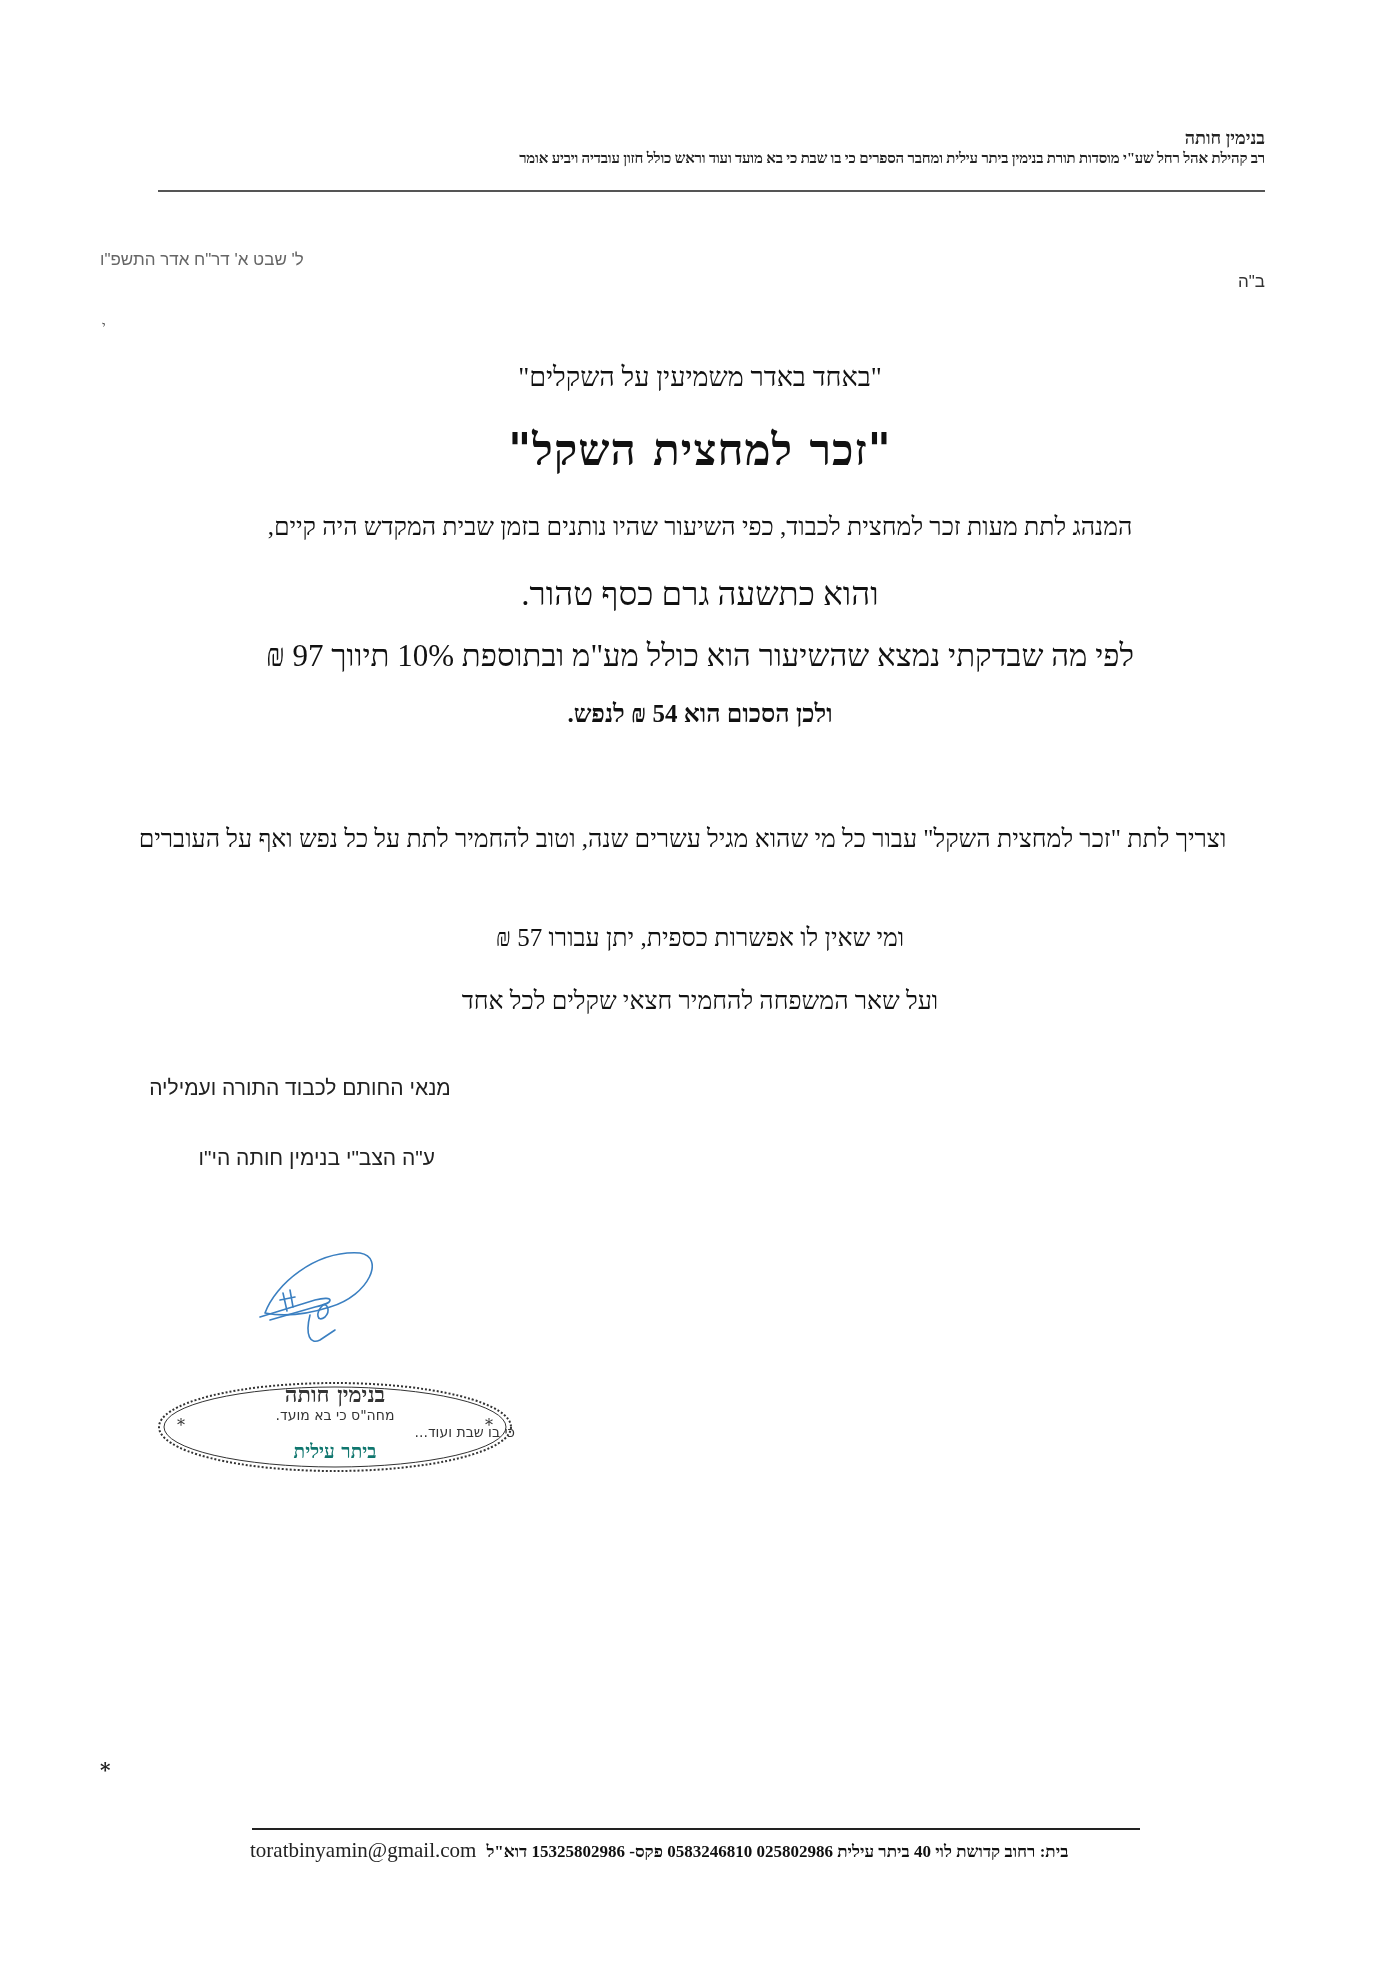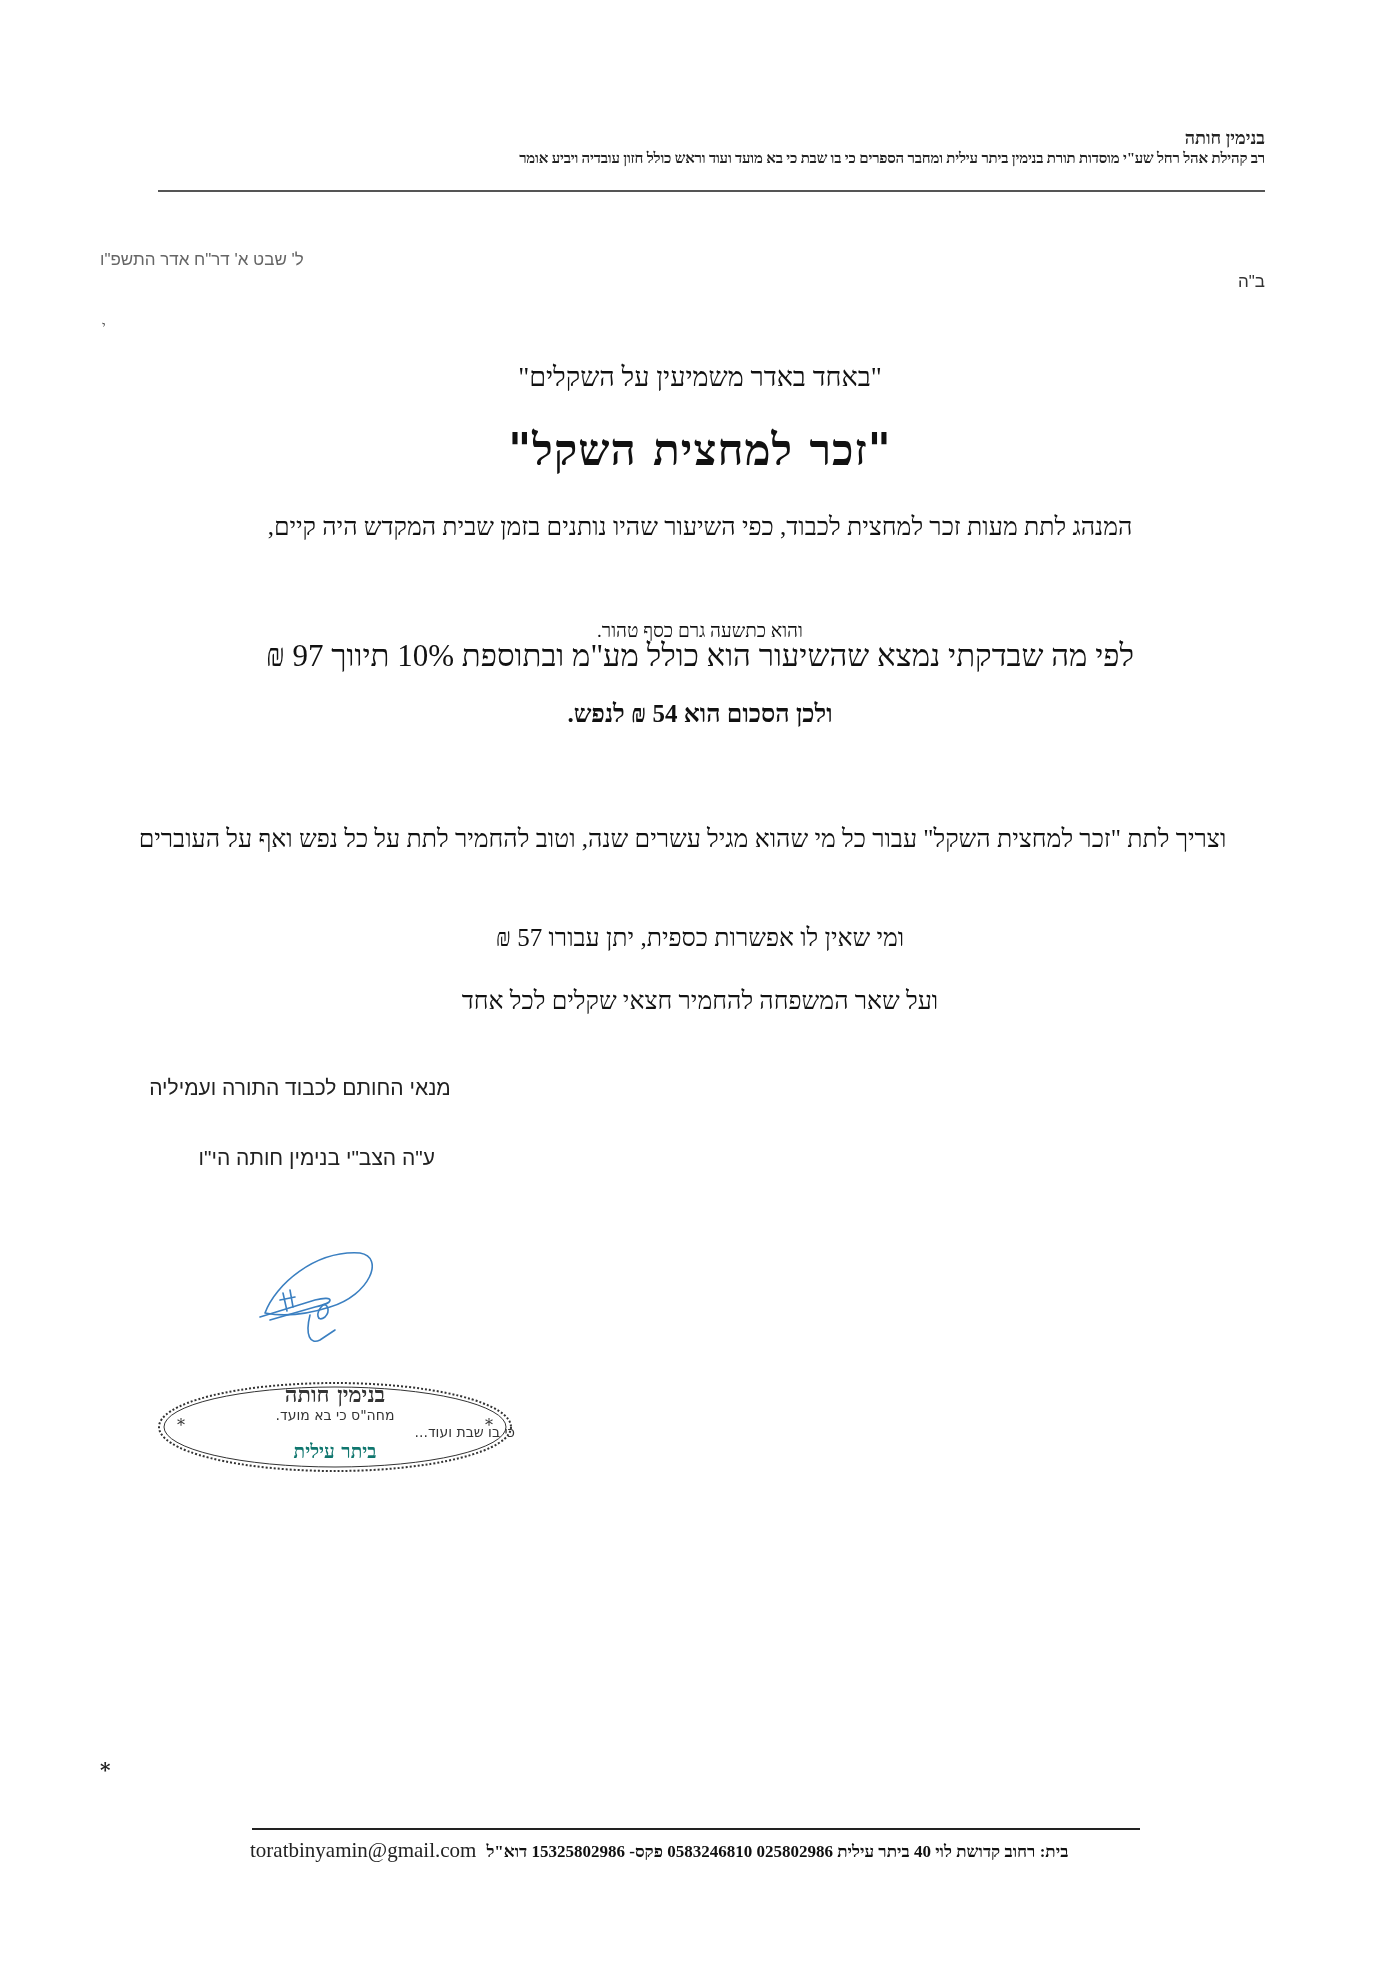--- a/index.html
+++ b/index.html
@@ -14,21 +14,21 @@
     .hdr-rule { left: 158px; right: 135px; top: 190px; height: 2px; background: #555; }
 
     .date-line { left: 100px; top: 250px; font-family: "Liberation Sans", sans-serif; font-size: 17px; color: #666; direction: rtl; }
     .bh { right: 135px; top: 272px; font-family: "Liberation Sans", sans-serif; font-size: 17px; color: #333; }
     .tick { left: 102px; top: 318px; font-size: 14px; color: #555; }
 
     .center-line { left: 100px; right: 100px; text-align: center; font-family: "Liberation Serif", serif; color: #111; }
     .quote-line { top: 362px; font-size: 27px; }
     .title { top: 424px; font-size: 44px; font-weight: bold; font-family: "DejaVu Serif", serif; letter-spacing: 1px; }
     .p1 { top: 513px; font-size: 25px; }
-    .p2 { top: 576px; font-size: 19px; margin-top: 44px; }
+    .p2 { top: 576px; font-size: 33px; }
     .p3 { top: 638px; font-size: 31px; }
     .p4 { top: 700px; font-size: 25px; font-weight: bold; }
 
     .p5 { top: 824px; left: 95px; right: 130px; text-align: center; font-family: "Liberation Serif", serif; font-size: 25px; line-height: 30px; }
     .p6 { top: 924px; font-size: 25px; }
     .p7 { top: 987px; font-size: 25px; }
 
     .sig-line1 { left: 110px; top: 1076px; width: 380px; text-align: center; font-family: "Liberation Sans", sans-serif; font-size: 21px; color: #222; }
     .sig-line2 { left: 110px; top: 1146px; width: 325px; text-align: right; font-family: "Liberation Sans", sans-serif; font-size: 21px; color: #222; }
 

